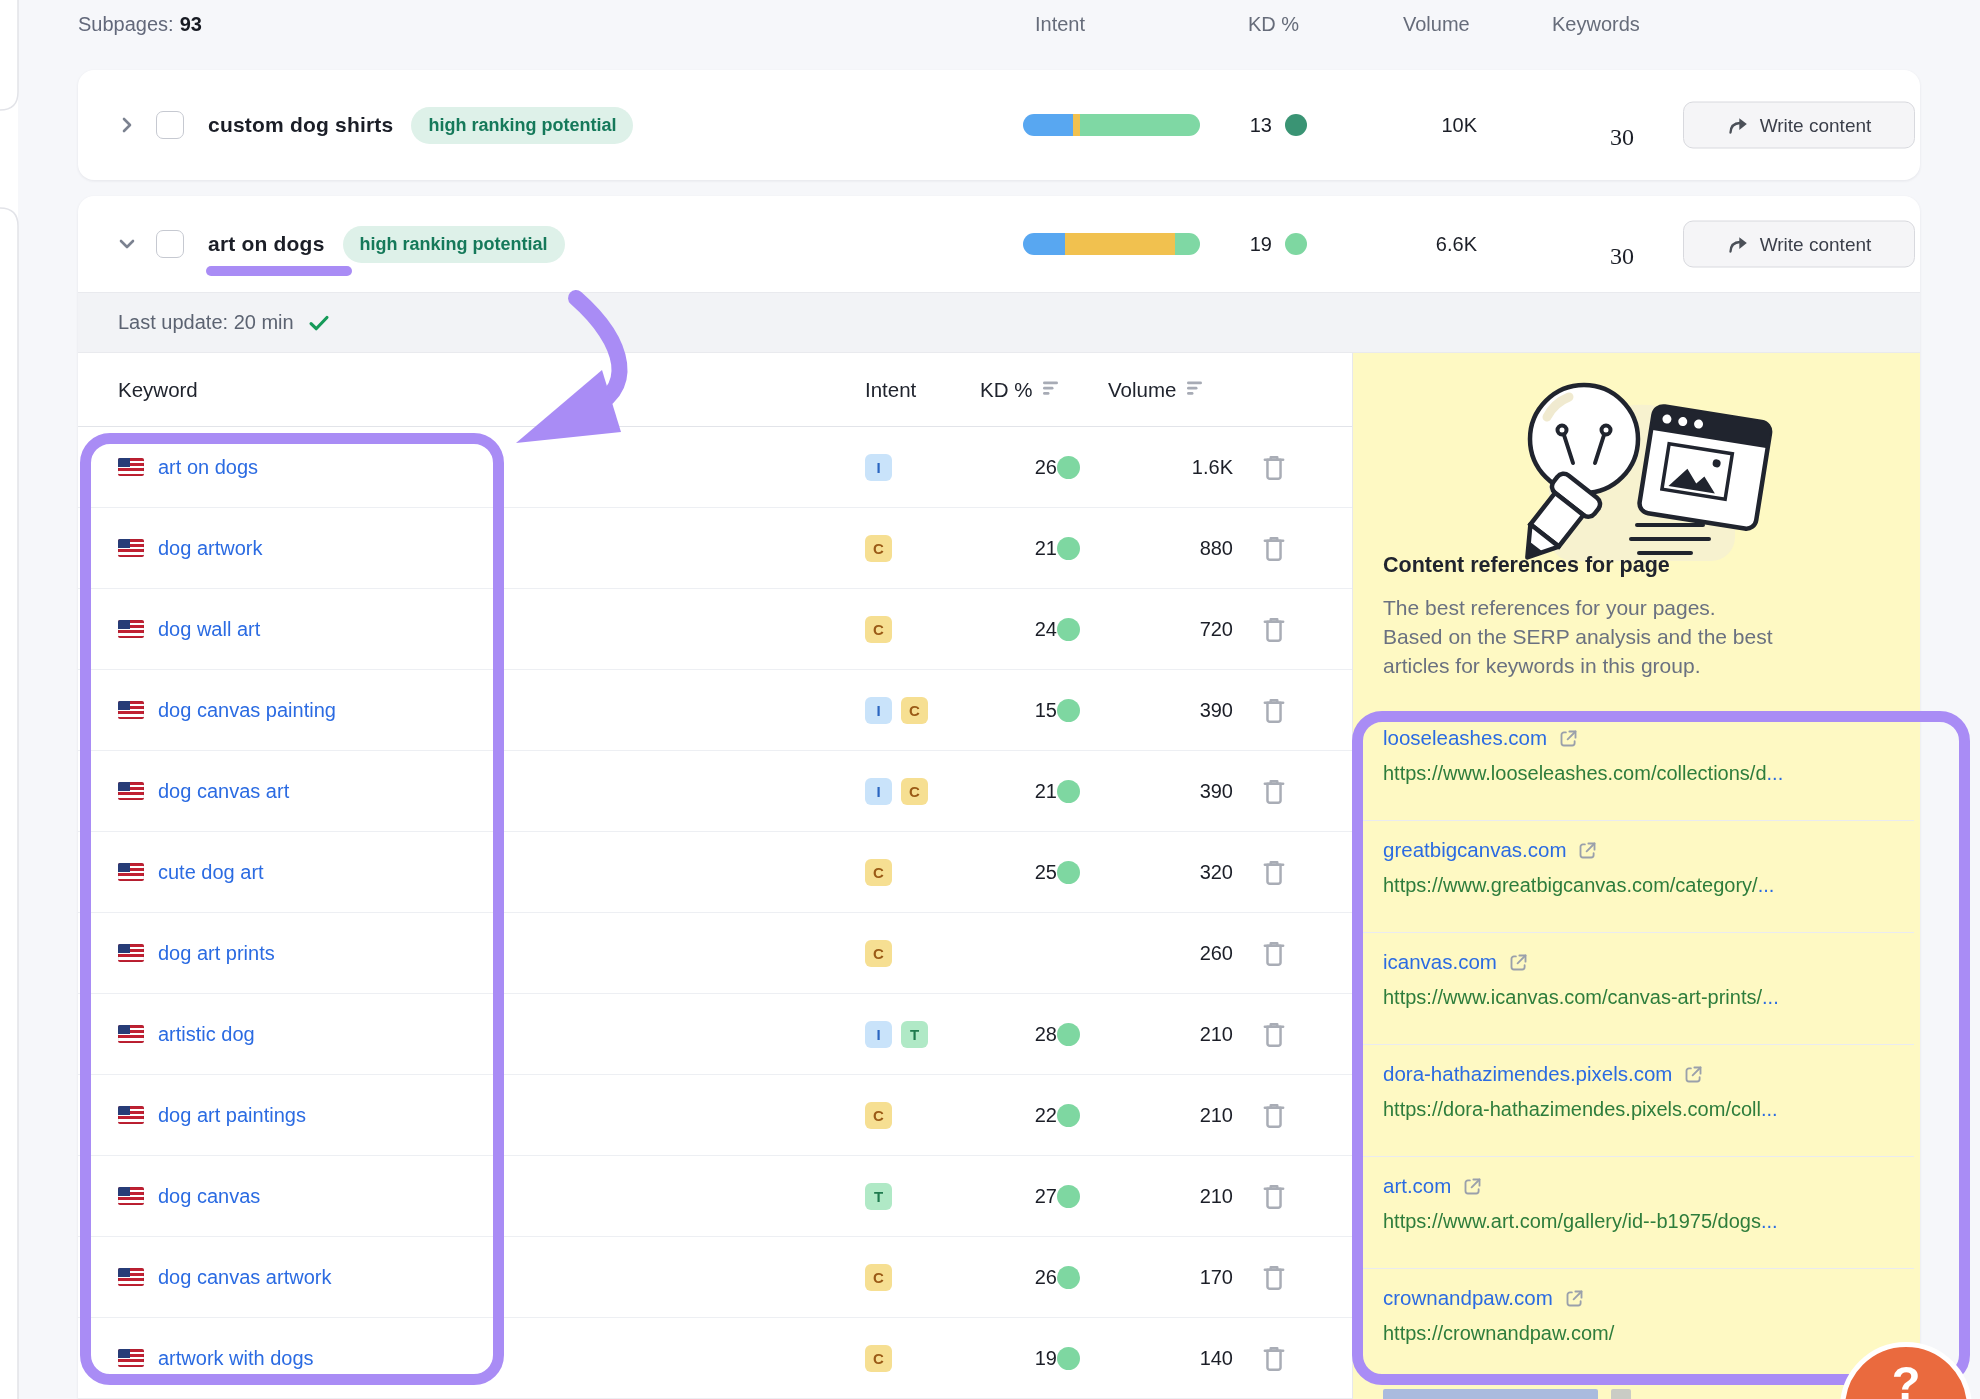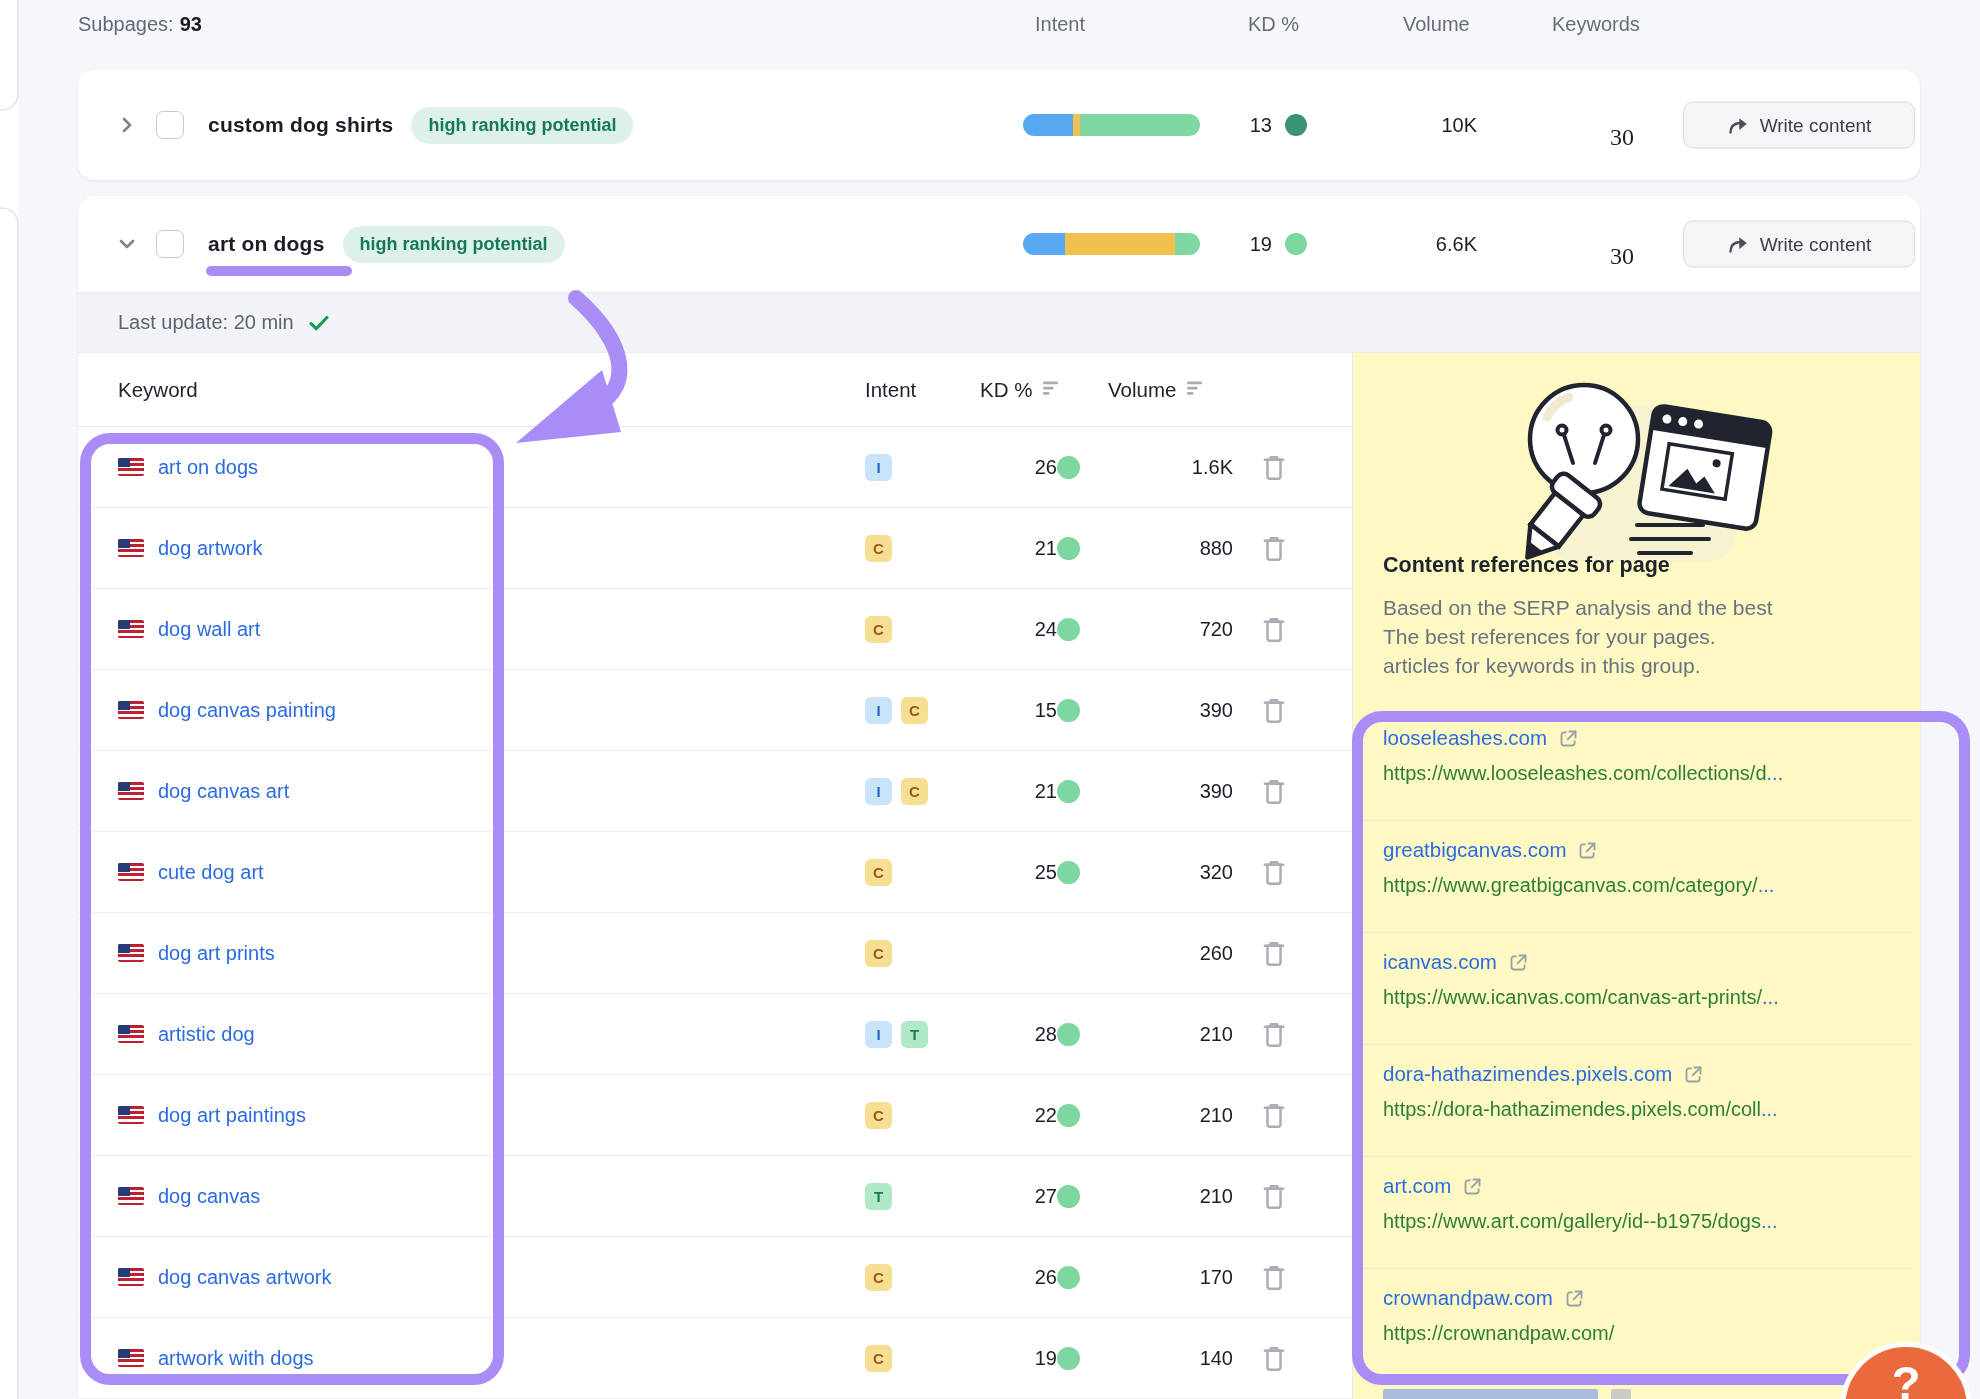--- a/index.html
+++ b/index.html
@@ -538,22 +538,22 @@
         <g transform="translate(97,118) rotate(38)">
           <rect x="-26" y="2" width="52" height="22" rx="8" fill="#fff" stroke="#20242e" stroke-width="4.5"></rect>
           <rect x="-18" y="24" width="36" height="40" fill="#fff" stroke="#20242e" stroke-width="4.5"></rect>
           <path d="M-18 64 L0 92 L18 64 z" fill="#fff" stroke="#20242e" stroke-width="4.5" stroke-linejoin="round"></path>
           <path d="M-7 78 L0 92 L7 78 z" fill="#20242e"></path>
         </g>
       </svg>
 
       <div class="refhead">Content references for page</div>
       <div class="refdesc">
+        <div>The best references for your pages.</div>
         <div>Based on the SERP analysis and the best</div>
-        <div>The best references for your pages.</div>
         <div>articles for keywords in this group.</div>
       </div>
 
       <div class="reflist" id="ref-list">
   <div class="refitem">
     <div class="ref-domain">
       <span>looseleashes.com</span>
       <svg width="21" height="21" viewBox="0 0 24 24">
                 <g fill="none" stroke="#9aa0ab" stroke-width="2.1" stroke-linecap="round" stroke-linejoin="round">
                   <path d="M9 5H6.8A2.8 2.8 0 0 0 4 7.8v9.4A2.8 2.8 0 0 0 6.8 20h9.4a2.8 2.8 0 0 0 2.8-2.8V15"></path>

